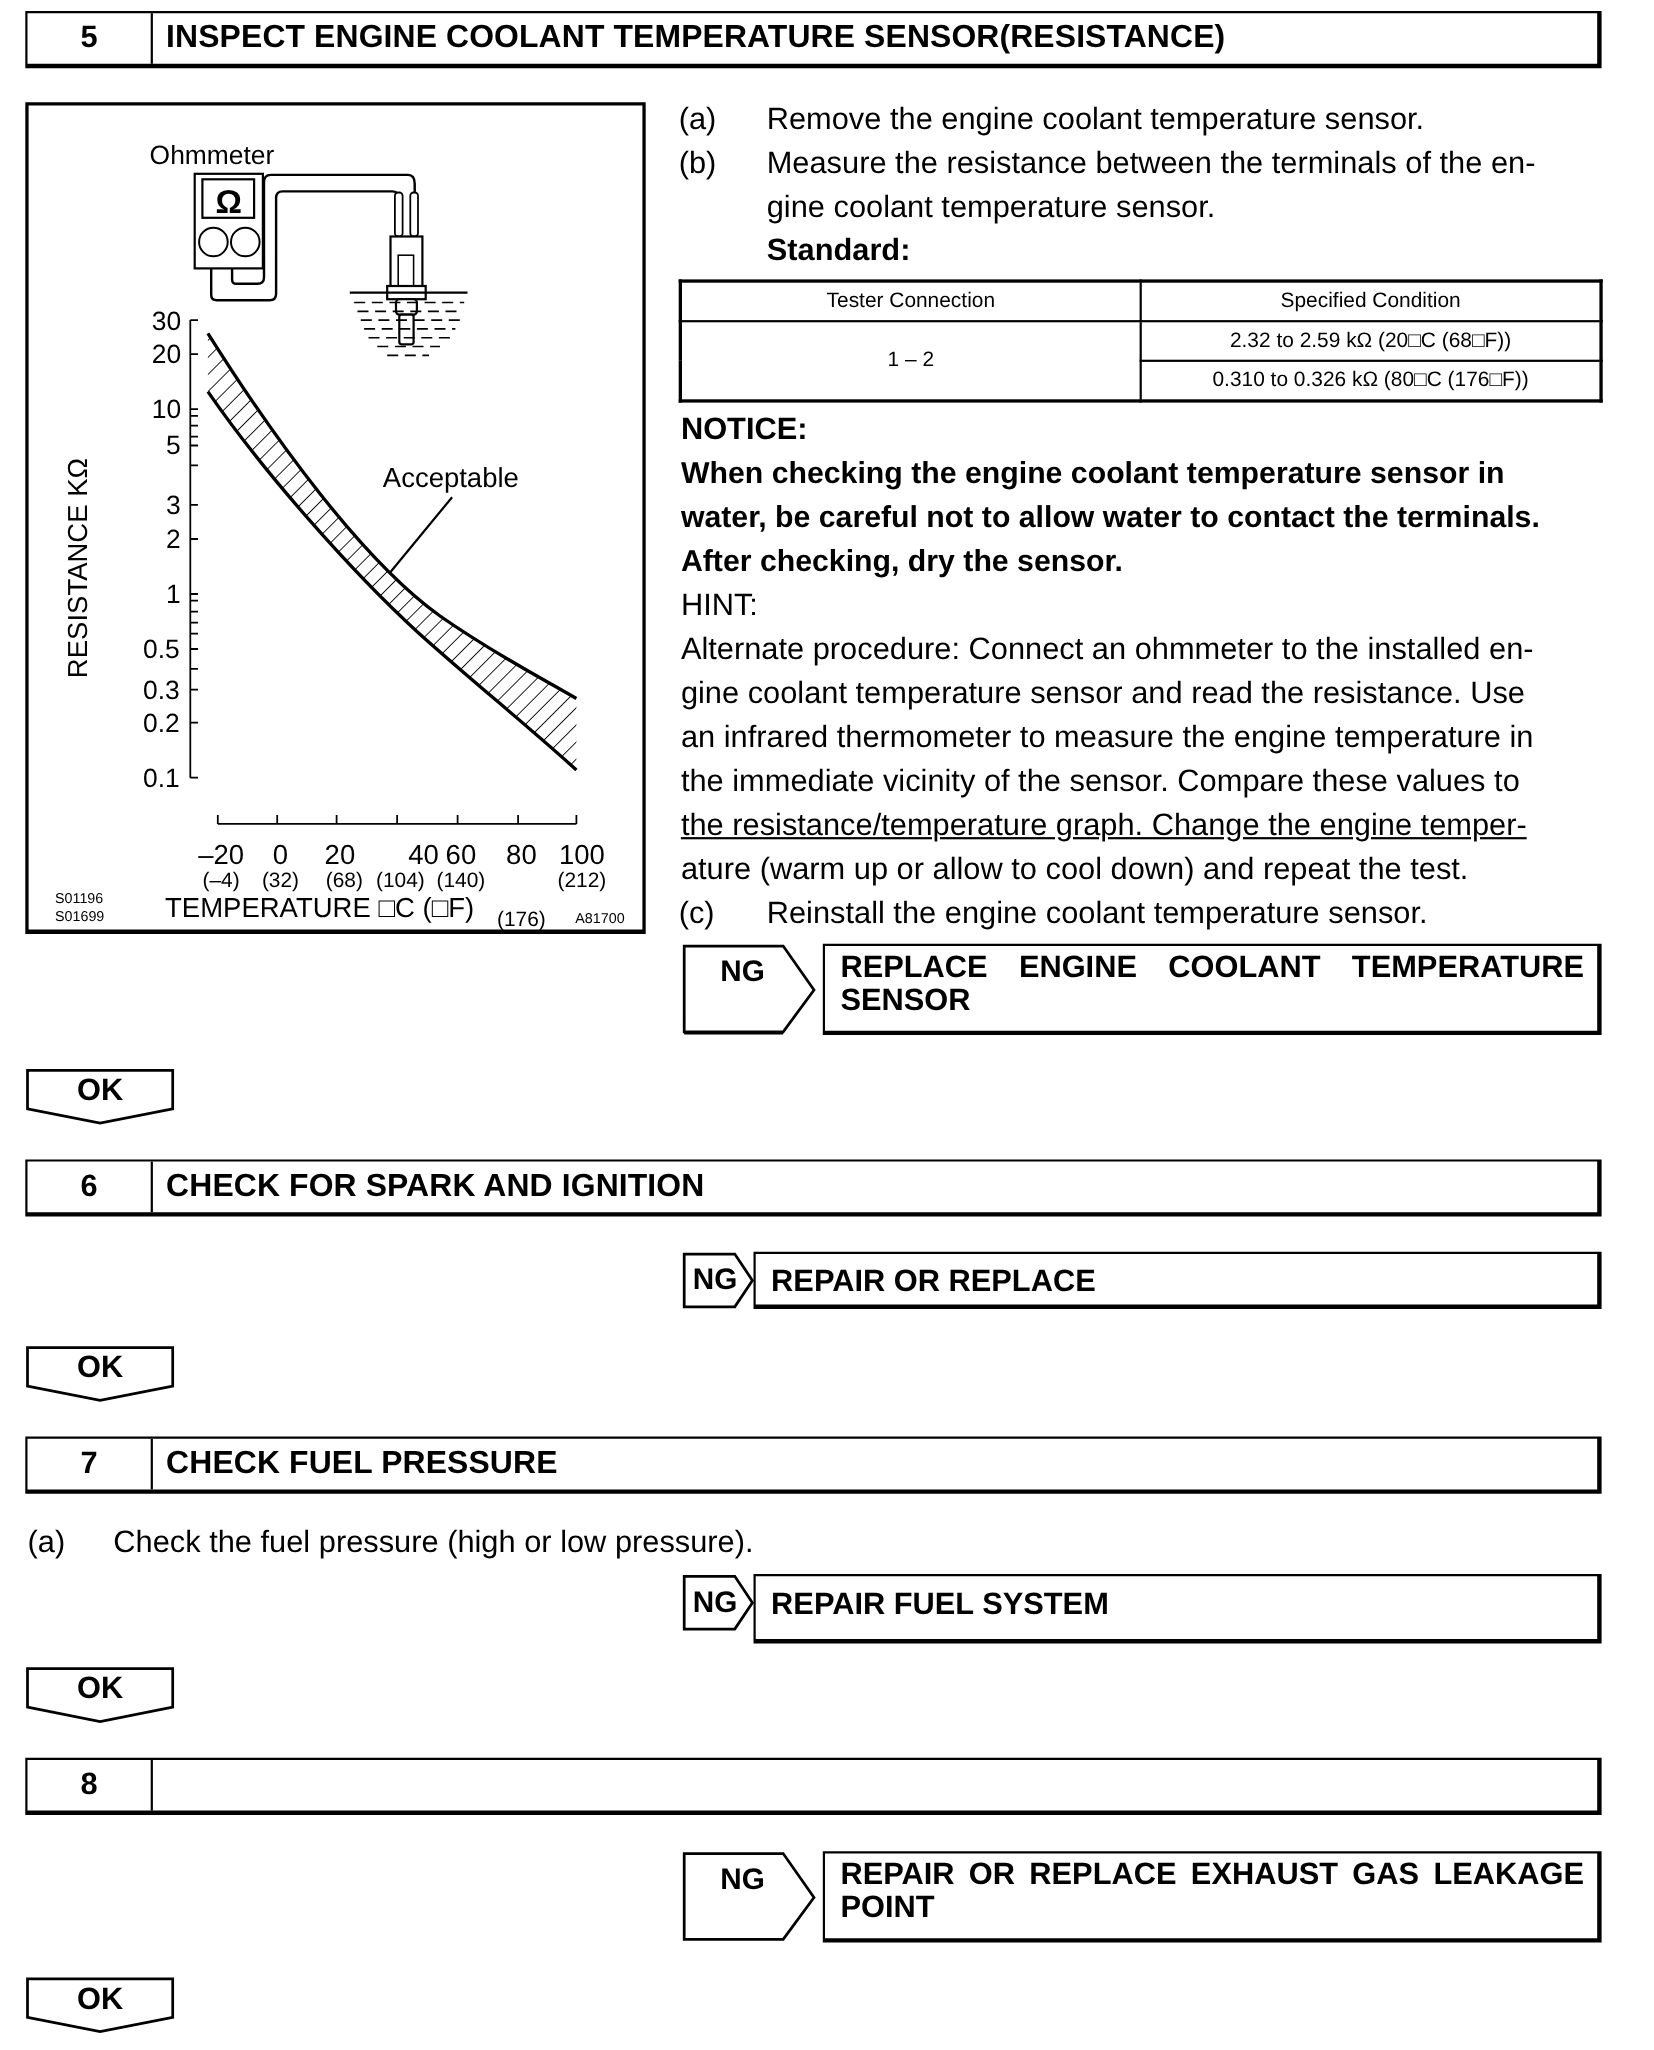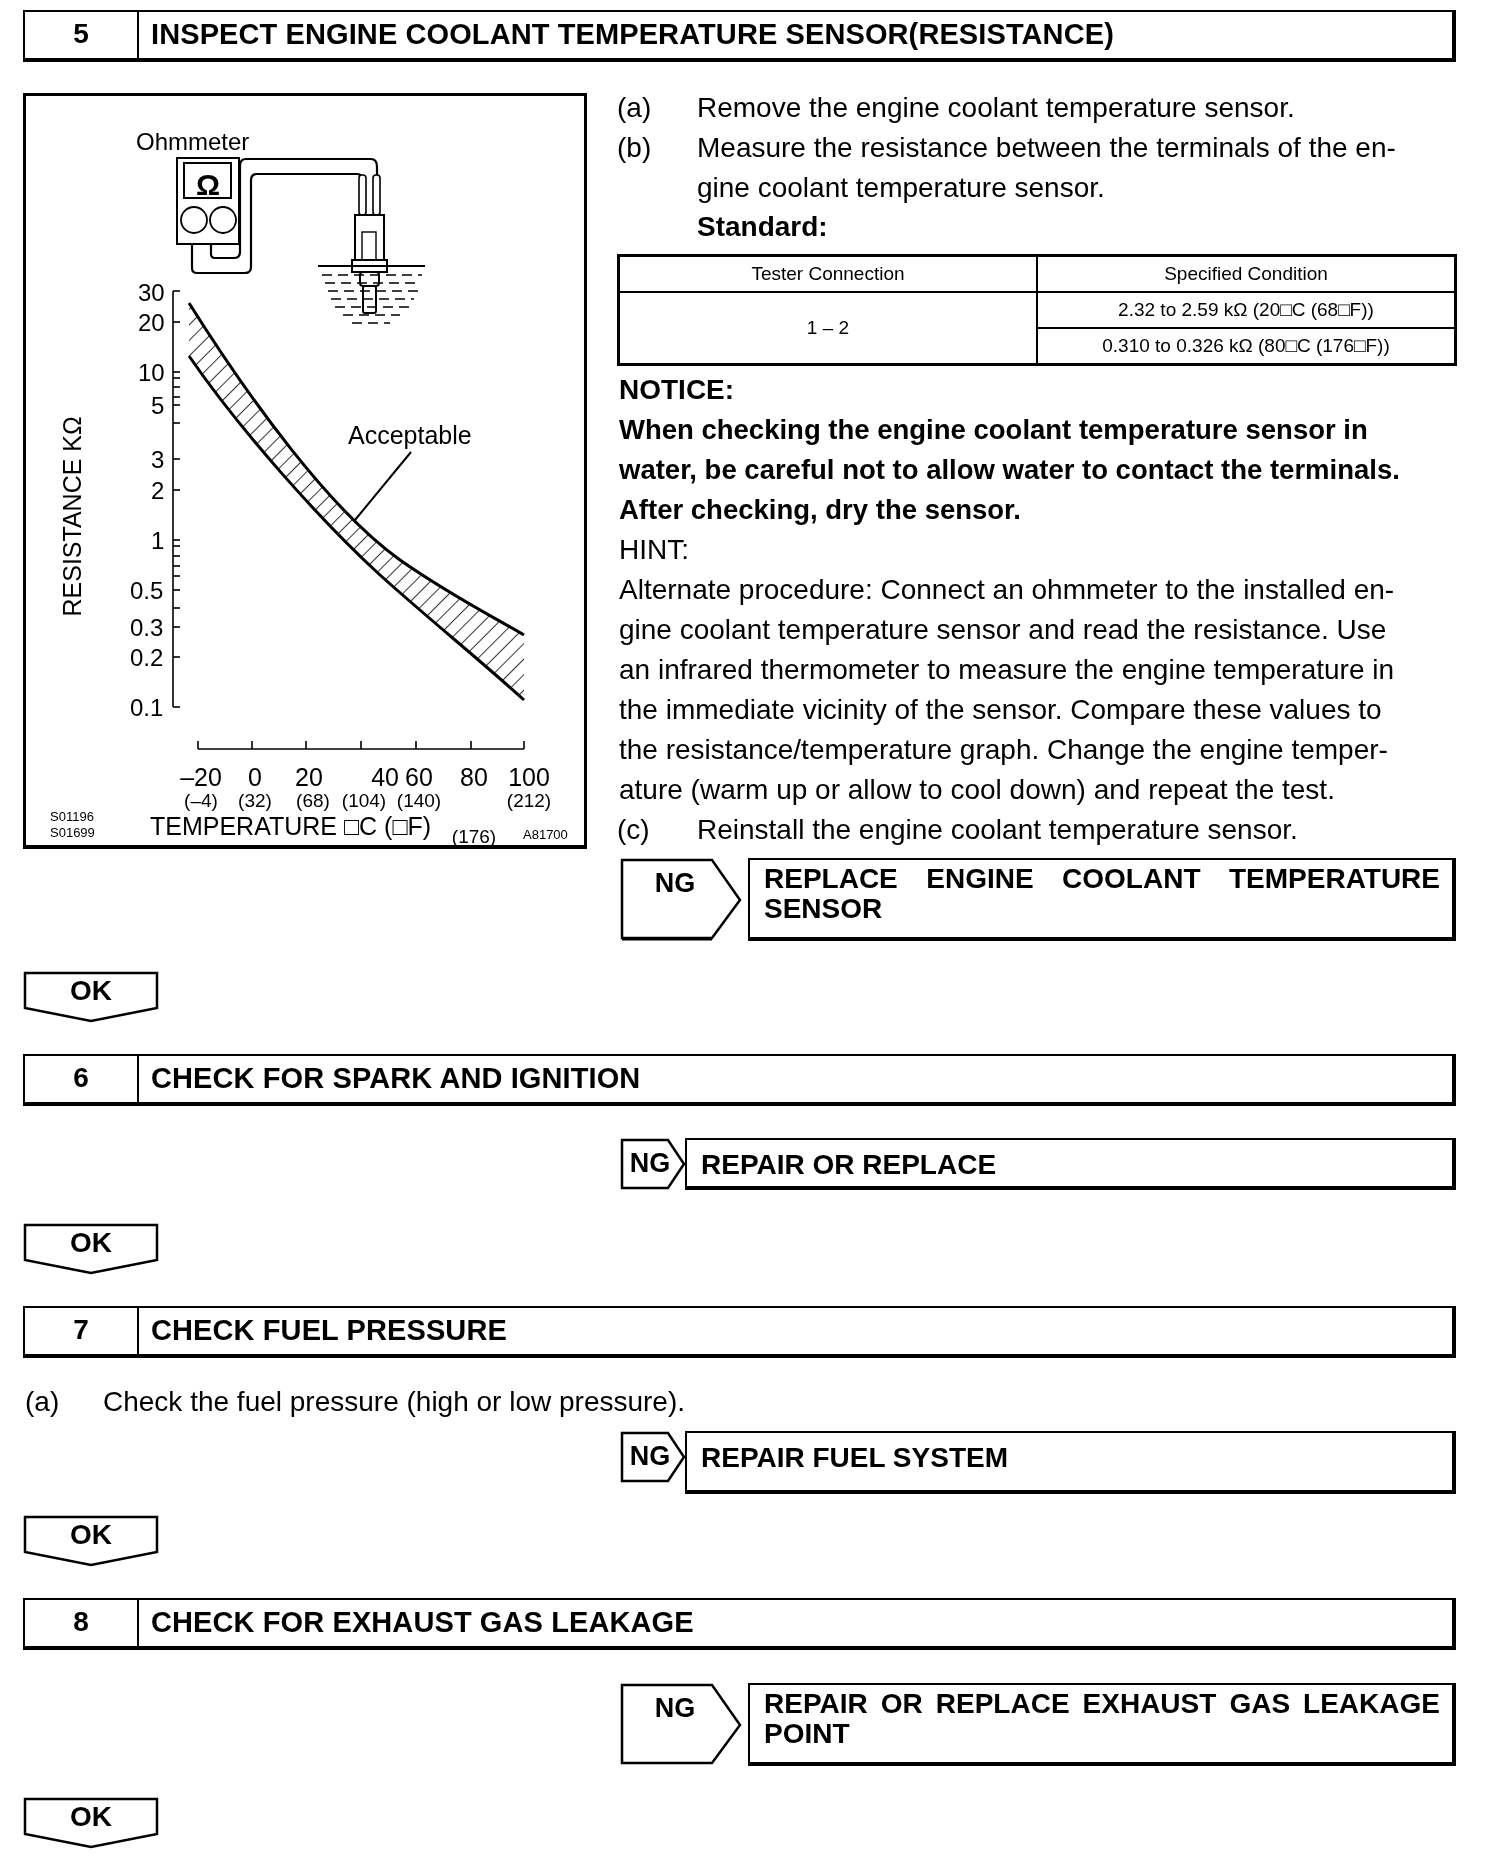--- a/index.html
+++ b/index.html
@@ -194,21 +194,21 @@
 
 <div class="txt bold" style="left:619px;top:370px;">NOTICE:</div>
 <div class="txt bold" style="left:619px;top:410px;font-size:27.5px;">When checking the engine coolant temperature sensor in</div>
 <div class="txt bold" style="left:619px;top:450px;font-size:27.5px;">water, be careful not to allow water to contact the terminals.</div>
 <div class="txt bold" style="left:619px;top:490px;font-size:27.5px;">After checking, dry the sensor.</div>
 <div class="txt" style="left:619px;top:530px;">HINT:</div>
 <div class="txt" style="left:619px;top:570px;">Alternate procedure: Connect an ohmmeter to the installed en-</div>
 <div class="txt" style="left:619px;top:610px;">gine coolant temperature sensor and read the resistance. Use</div>
 <div class="txt" style="left:619px;top:650px;">an infrared thermometer to measure the engine temperature in</div>
 <div class="txt" style="left:619px;top:690px;">the immediate vicinity of the sensor. Compare these values to</div>
-<div class="txt" style="left:619px;top:730px;">the resistance/temperature graph. Change the engine temper-</div>
+<div class="txt" style="left:619px;top:730px;text-decoration:underline;">the resistance/temperature graph. Change the engine temper-</div>
 <div class="txt" style="left:619px;top:770px;">ature (warm up or allow to cool down) and repeat the test.</div>
 
 <div class="item-lbl" style="left:617px;top:810px;">(c)</div>
 <div class="txt" style="left:697px;top:810px;">Reinstall the engine coolant temperature sensor.</div>
 
 <div class="ng" style="top:858px;width:122px;height:83px;">
   <svg width="122" height="83">
     <path d="M2 2 H92 L120 42 L92 80 H2 Z" fill="#fff" stroke="#000" stroke-width="2.5"></path>
     <line x1="2" y1="81" x2="92" y2="81" stroke="#000" stroke-width="3"></line>
   </svg>
@@ -262,21 +262,20 @@
 </div>
 <div class="ok" style="top:1515px;">
   <svg width="136" height="52">
     <path d="M2 2 H134 V37 L68 50 L2 37 Z" fill="#fff" stroke="#000" stroke-width="2.5"></path>
   </svg>
   <div class="lbl">OK</div>
 </div>
 
 <div class="hdr" style="top:1598px;">
   <div class="num">8</div>
-  <div class="title">CHECK FOR EXHAUST GAS LEAKAGE</div>
 </div>
 <div class="ng" style="top:1683px;width:122px;height:83px;">
   <svg width="122" height="83">
     <path d="M2 2 H92 L120 42 L92 80 H2 Z" fill="#fff" stroke="#000" stroke-width="2.5"></path>
   </svg>
   <div class="lbl" style="top:10px;">NG</div>
 </div>
 <div class="res" style="top:1683px;height:83px;">
   <span style="display:block;text-align:justify;text-align-last:left;">REPAIR OR REPLACE EXHAUST GAS LEAKAGE POINT</span>
 </div>

